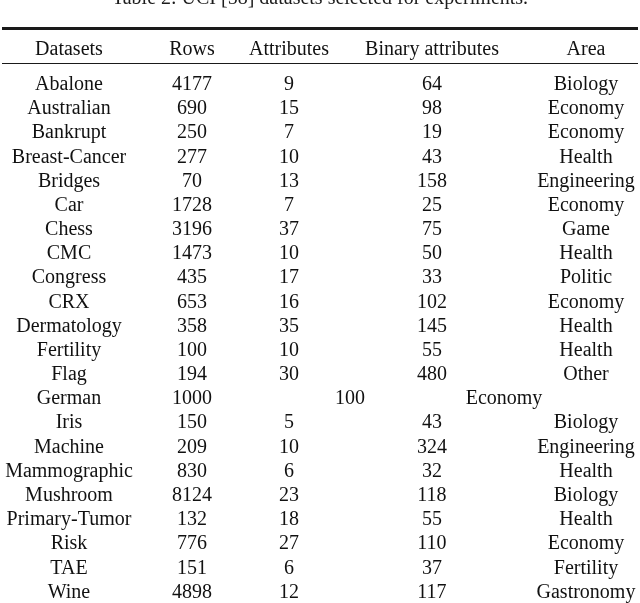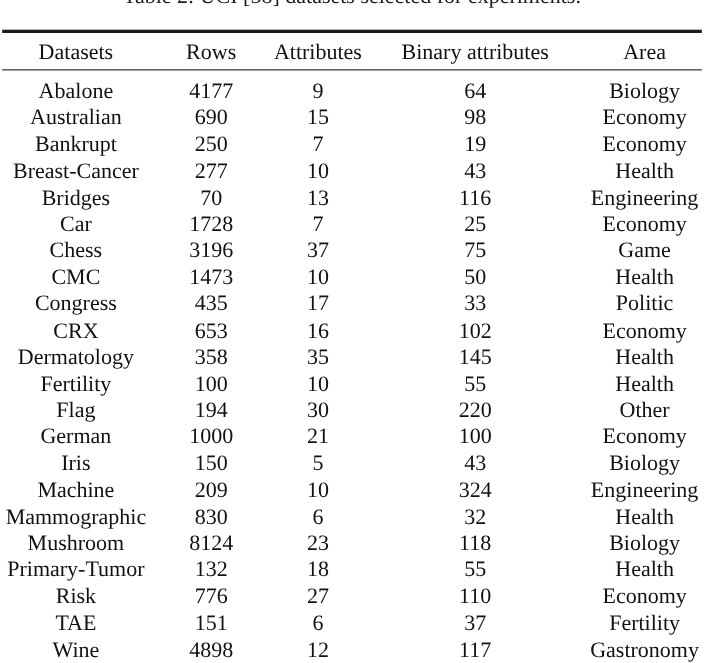--- a/index.html
+++ b/index.html
@@ -109,21 +109,21 @@
         <div class="cell c0">Breast-Cancer</div>
         <div class="cell c1">277</div>
         <div class="cell c2">10</div>
         <div class="cell c3">43</div>
         <div class="cell c4">Health</div>
       </div>
       <div class="trow">
         <div class="cell c0">Bridges</div>
         <div class="cell c1">70</div>
         <div class="cell c2">13</div>
-        <div class="cell c3">116</div>
+        <div class="cell c3">158</div>
         <div class="cell c4">Engineering</div>
       </div>
       <div class="trow">
         <div class="cell c0">Car</div>
         <div class="cell c1">1728</div>
         <div class="cell c2">7</div>
         <div class="cell c3">25</div>
         <div class="cell c4">Economy</div>
       </div>
       <div class="trow">
@@ -165,27 +165,26 @@
         <div class="cell c0">Fertility</div>
         <div class="cell c1">100</div>
         <div class="cell c2">10</div>
         <div class="cell c3">55</div>
         <div class="cell c4">Health</div>
       </div>
       <div class="trow">
         <div class="cell c0">Flag</div>
         <div class="cell c1">194</div>
         <div class="cell c2">30</div>
-        <div class="cell c3">220</div>
+        <div class="cell c3">480</div>
         <div class="cell c4">Other</div>
       </div>
       <div class="trow">
         <div class="cell c0">German</div>
         <div class="cell c1">1000</div>
-        <div class="cell c2">21</div>
         <div class="cell c3">100</div>
         <div class="cell c4">Economy</div>
       </div>
       <div class="trow">
         <div class="cell c0">Iris</div>
         <div class="cell c1">150</div>
         <div class="cell c2">5</div>
         <div class="cell c3">43</div>
         <div class="cell c4">Biology</div>
       </div>

